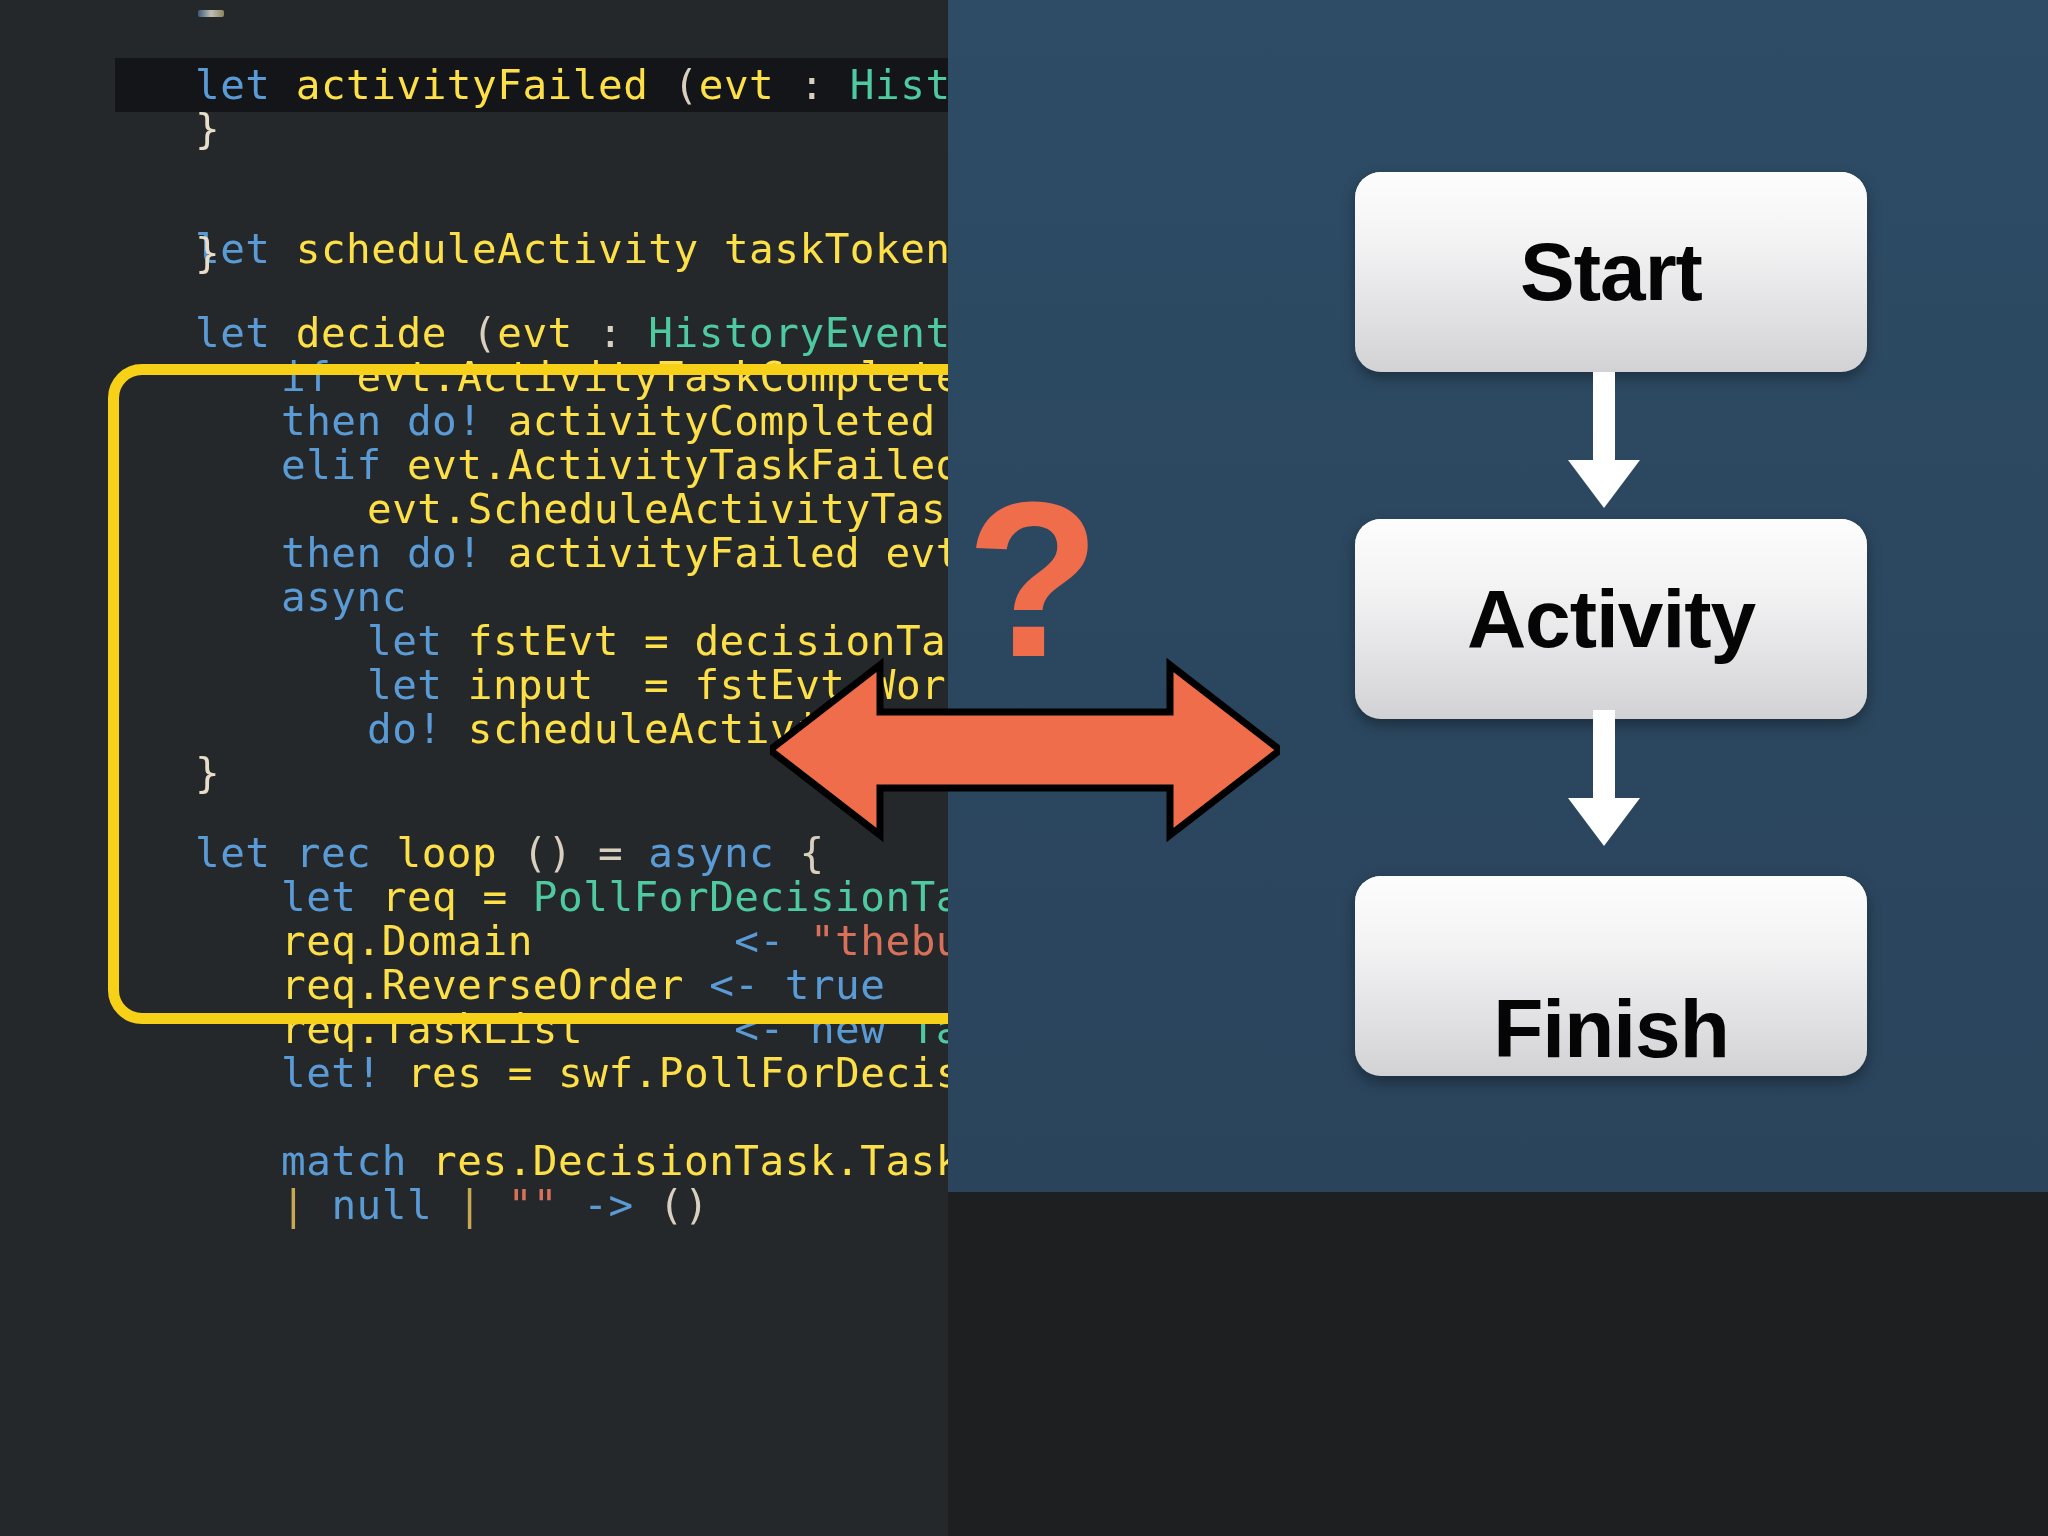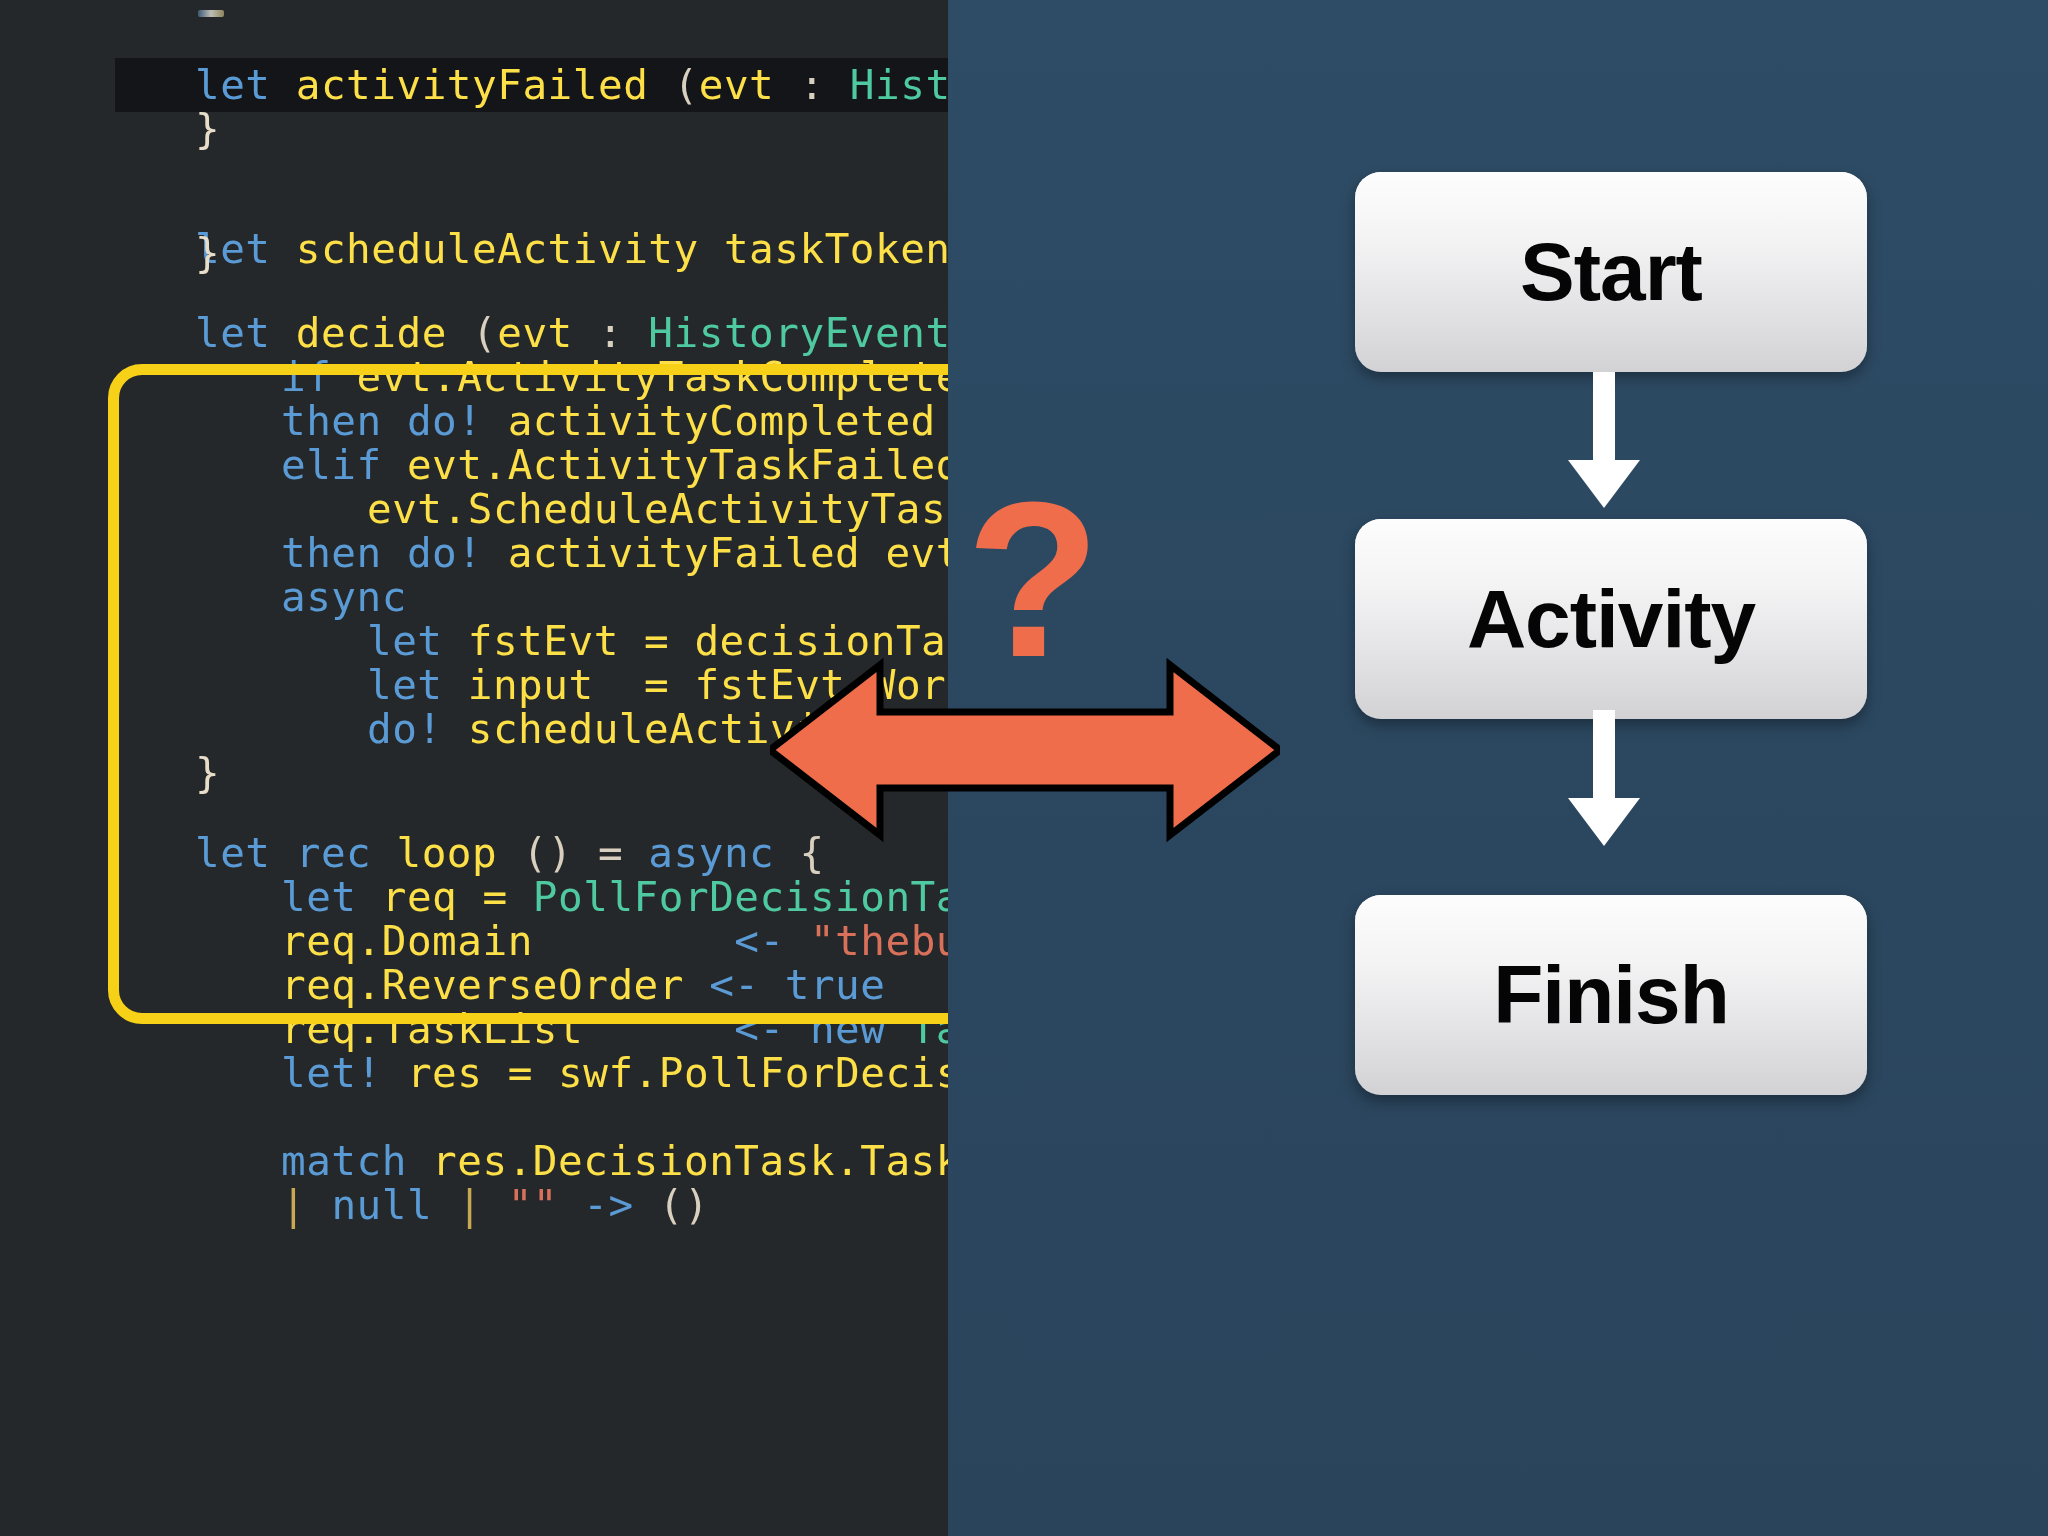--- a/index.html
+++ b/index.html
@@ -79,21 +79,21 @@
     border-radius: 34px;
     box-sizing: border-box;
     pointer-events: none;
   }
 
   
   #diagram-panel {
     position: absolute;
     left: 948px; top: 0;
     width: 1100px;
-    height: 1536px;
+    height: 1192px;
     background: linear-gradient(180deg,#2e4c66 0%, #2b475f 55%, #2a445c 100%);
     overflow: hidden;
   }
   .flow-box {
     position: absolute;
     width: 512px;
     height: 200px;
     left: 407px;
     border-radius: 26px;
     background: linear-gradient(180deg,#fdfdfd 0%, #f4f4f5 32%, #e3e3e5 68%, #d2d2d5 100%);
@@ -104,21 +104,21 @@
   }
   .flow-label {
     font-family: "Liberation Sans", sans-serif;
     font-weight: bold;
     font-size: 82px;
     color: #050505;
     letter-spacing: -1px;
   }
   #box-start    { top: 172px; }
   #box-activity { top: 510px; margin-top: 9px; }
-  #box-finish   { top: 895px; }
+  #box-finish   { top: 876px; align-items: flex-end; }
 
   .flow-arrow {
     position: absolute;
     left: 0;
     width: 1100px;
     height: 0;
   }
   .flow-arrow svg { display: block; }
   #arrow-start-activity { top: 372px; }
   #arrow-activity-finish { top: 710px; }

